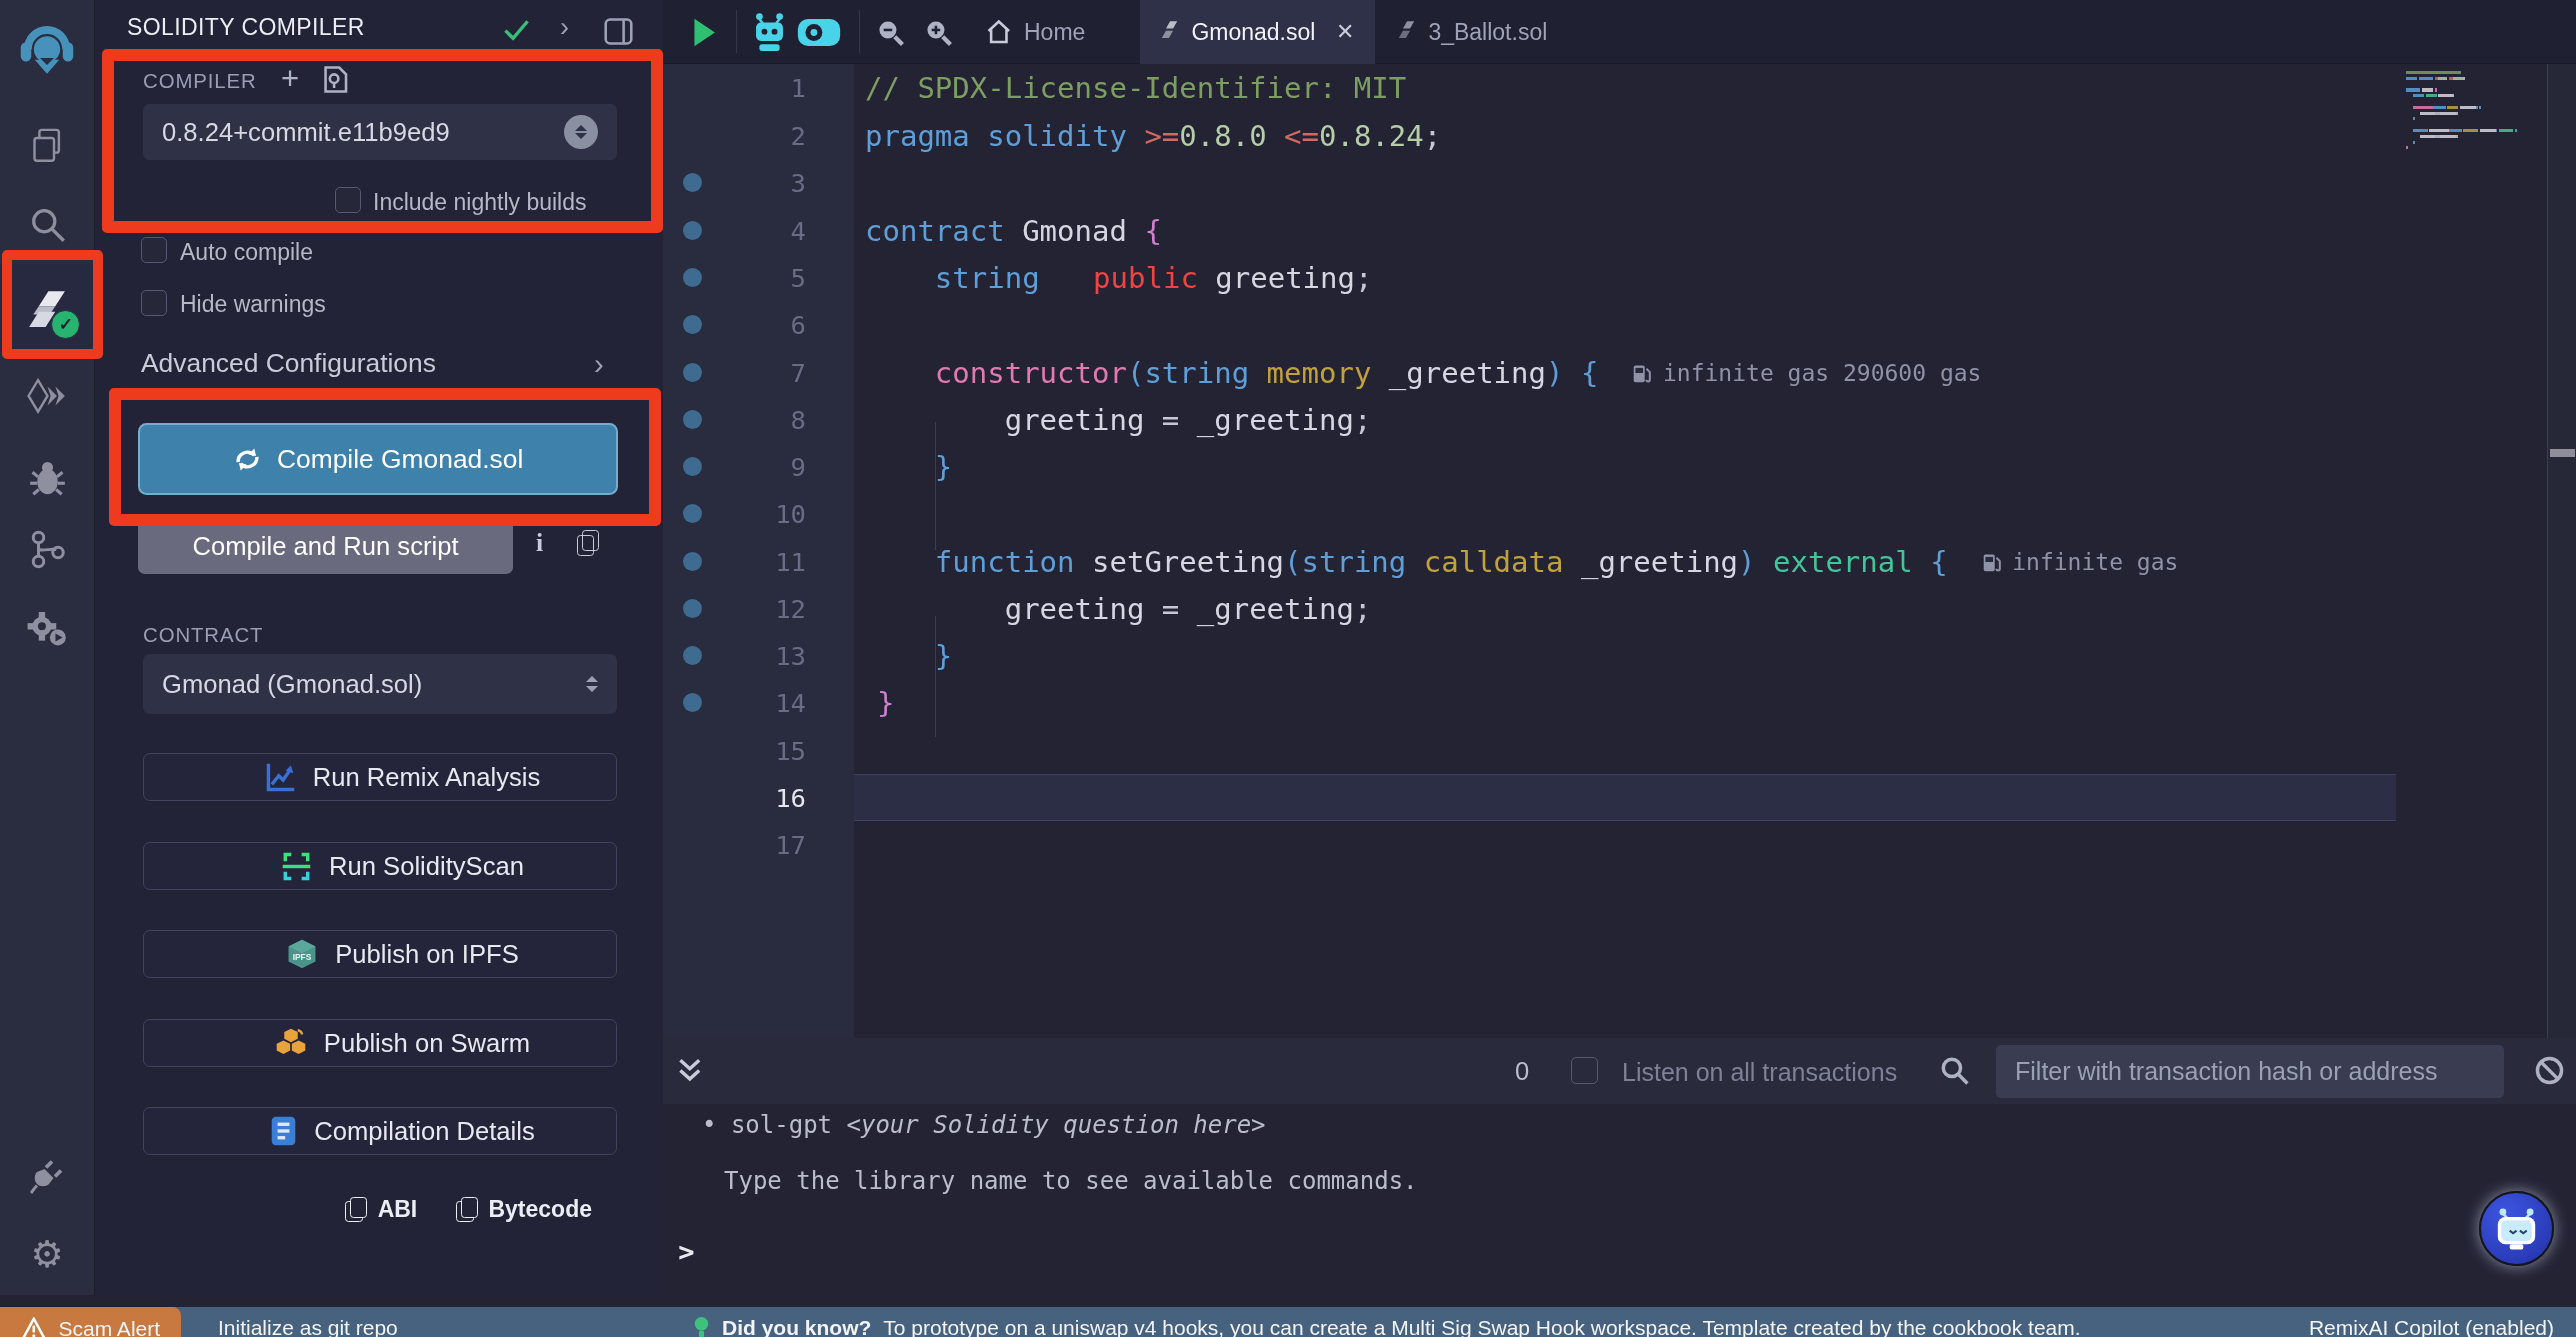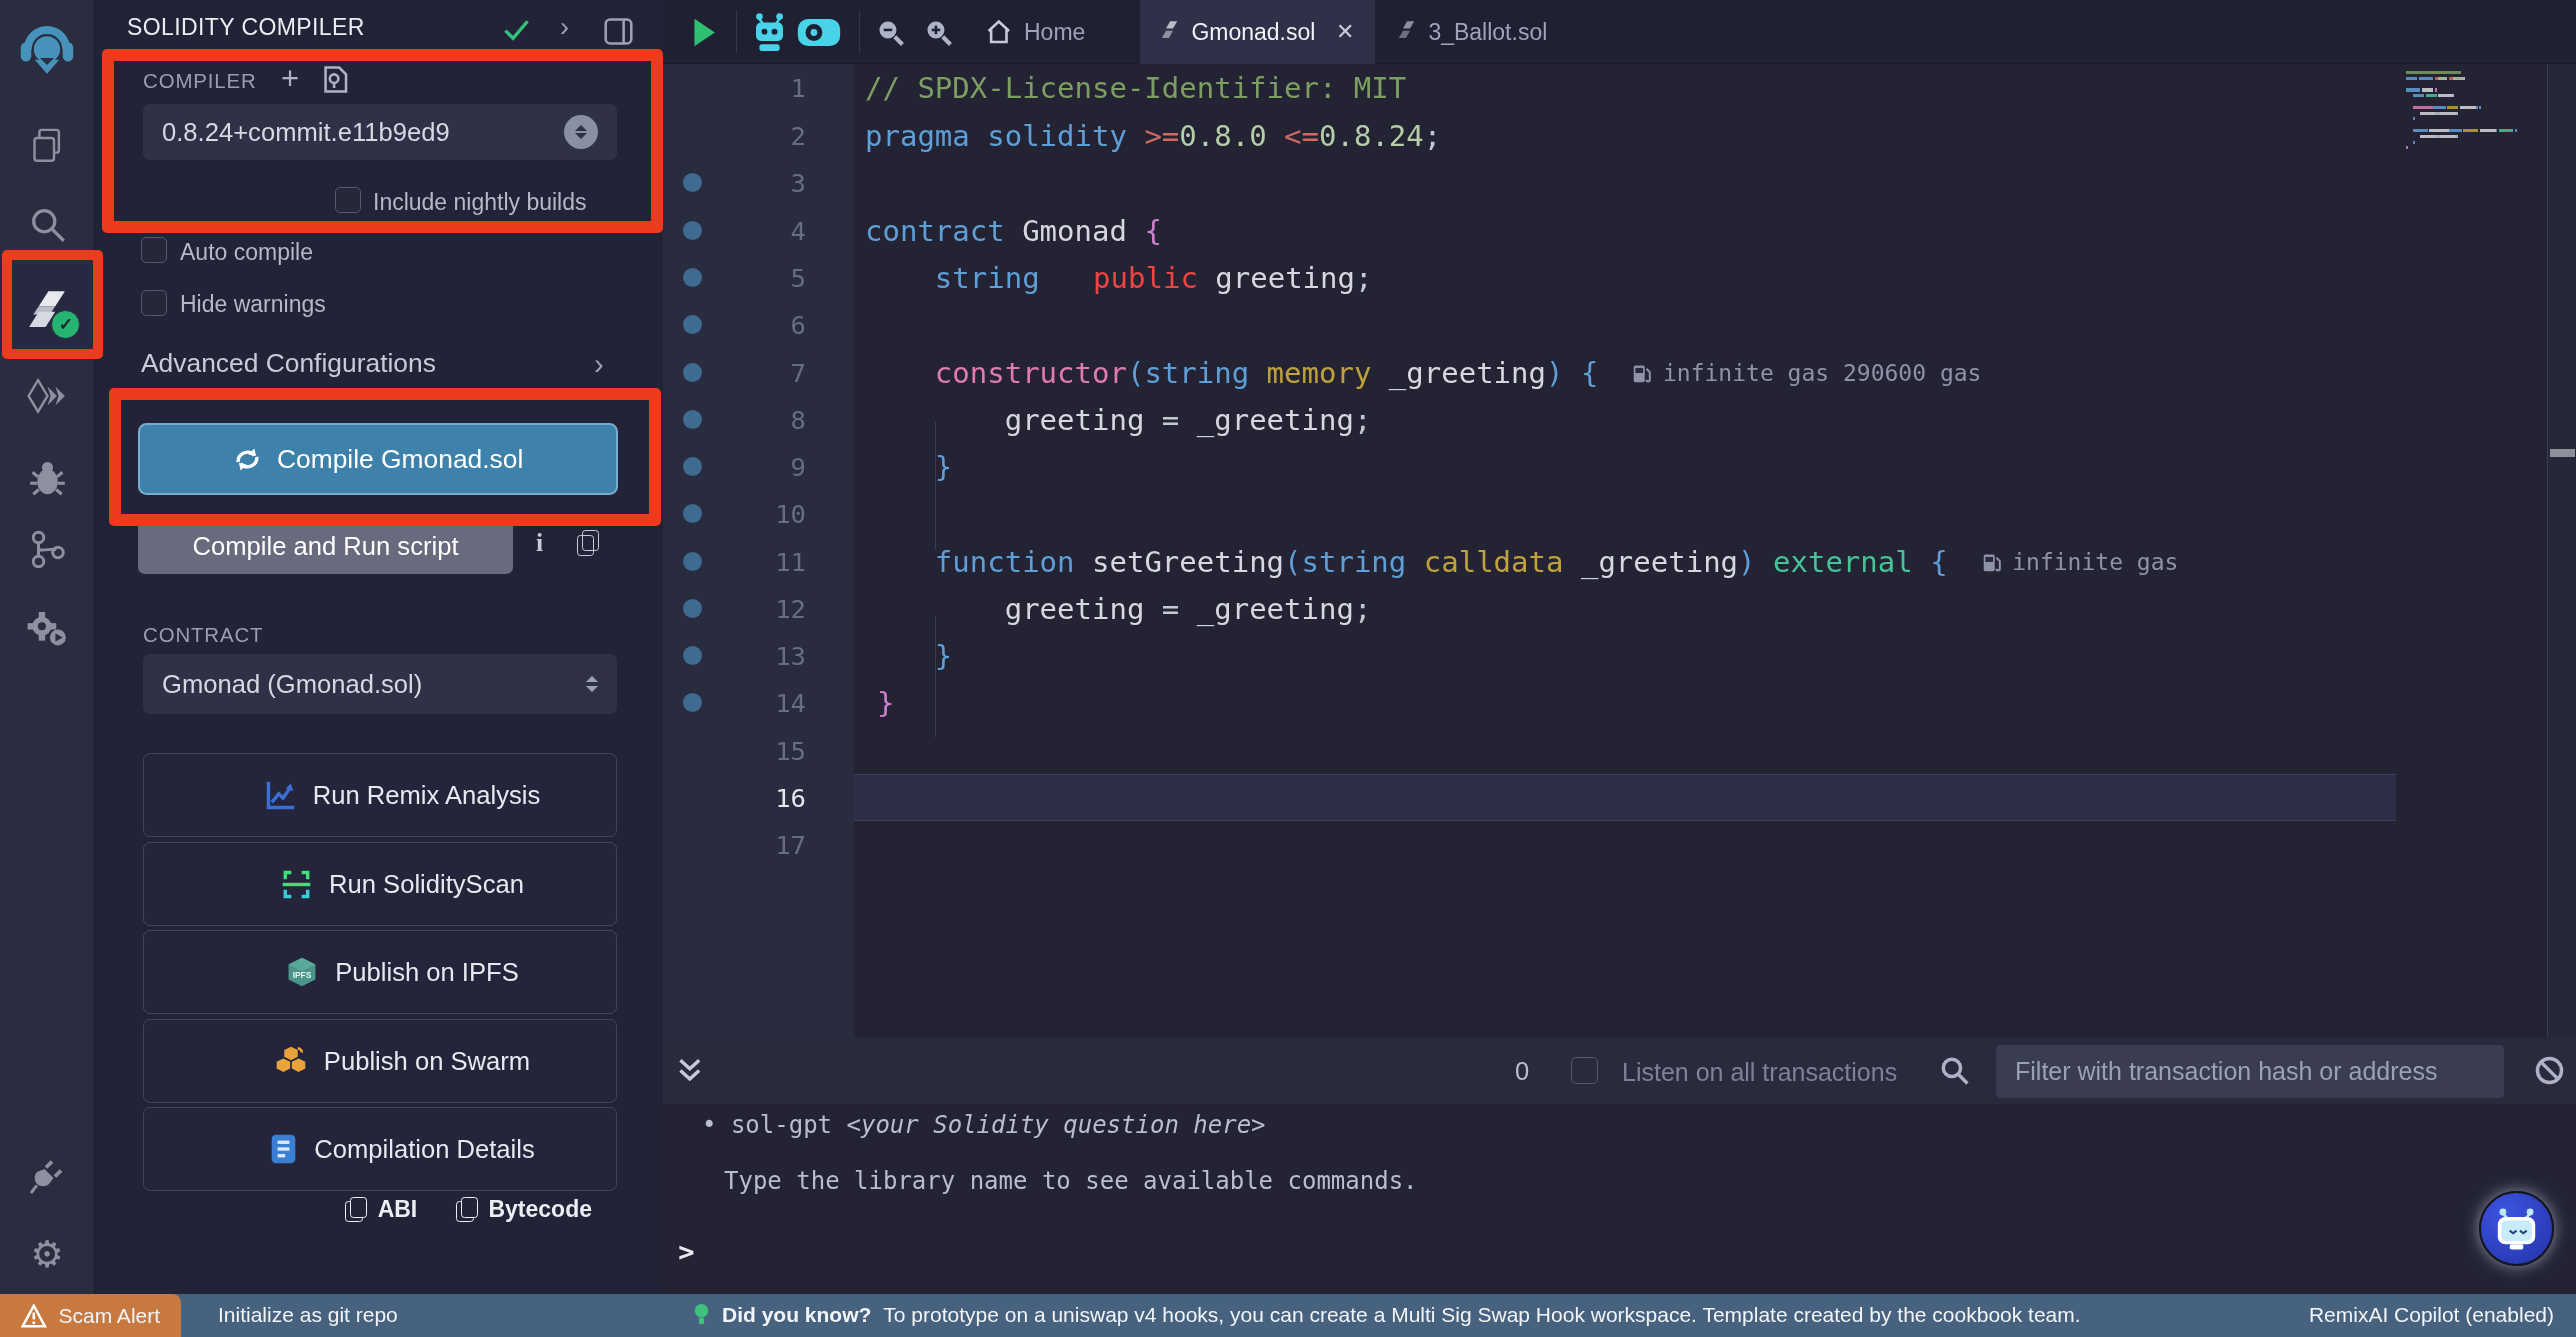--- a/index.html
+++ b/index.html
@@ -43,21 +43,21 @@
   .cbx-label { position:absolute; font-size:23px; color:#b4b8c7; }
   .adv-row { position:absolute; left:141px; top:348px; width:400px; font-size:26.4px;
     color:#c9ccd8; cursor:pointer; }
   .adv-chev { position:absolute; left:595px; top:348px; color:#9da1b5; font-size:29px; }
   .btn-primary { position:absolute; background:#3e82ac; border:2.6px solid #78accf;
     border-radius:8.5px; color:#ffffff; font-size:26.4px; display:flex; align-items:center;
     justify-content:center; gap:15.3px; cursor:pointer; }
   .btn-secondary { position:absolute; background:#696a7e; border-radius:6.8px; color:#ffffff;
     font-size:25.6px; display:flex; align-items:center; justify-content:center; cursor:pointer; }
   .mini-ico { position:absolute; color:#c9ccd8; font-size:25.6px; cursor:pointer; }
-  .btn-outline { position:absolute; left:143px; width:474px; height:84px;
+  .btn-outline { position:absolute; left:143px; width:474px; height:48px;
     background:#24253a; border:1.7px solid #41445c; border-radius:6.8px; color:#e8e9f0;
     font-size:25.6px; display:flex; align-items:center; justify-content:center; gap:17px;
     cursor:pointer;padding-left:45px; }
   .abi-row { position:absolute; right:70px; top:1196px; display:flex; gap:39px;
     align-items:center; }
   .abi-item { display:flex; gap:10.2px; align-items:center; color:#eceef5; font-size:23px;
     font-weight:bold; cursor:pointer; }
   .copy-ico { width:22px; height:25.6px; position:relative; }
   .copy-ico:before { content:""; position:absolute; left:0; bottom:0; width:15.3px; height:19px;
     border:1.7px solid currentColor; border-radius:3.4px; }
@@ -125,21 +125,21 @@
   .term-line { position:absolute; font-family:"DejaVu Sans Mono",monospace; font-size:24px;
     color:#b9bdcc; }
   .term-prompt { position:absolute; left:15.3px; top:198px; font-size:27px; color:#e8e9f0;
     font-family:"DejaVu Sans Mono",monospace; font-weight:bold; }
   .ai-fab { position:absolute; left:1816px; top:1191px; width:75px; height:75px;
     border-radius:50%; background:radial-gradient(circle at 35% 30%, #3d55e0, #2231a8);
     border:2.6px solid #14151f; box-shadow:0 0 15.3px rgba(230,235,255,.55); cursor:pointer;
     display:flex; align-items:center; justify-content:center; z-index:8; }
 
   
-  .statusbar { position:absolute; left:0; bottom:0; width:2576px; height:43px;
+  .statusbar { position:absolute; left:0; bottom:0; width:2576px; height:30px;
     background:#46627e; z-index:10; color:#f2f4f8; font-size:21px; }
   .scam-chip { position:absolute; left:0; top:0; width:181px; height:43px;
     background:#c8793f; display:flex; align-items:center; justify-content:center;
     gap:12px; border-top-right-radius:8.5px; cursor:pointer; }
   .git-init { position:absolute; left:218px; top:9.4px; cursor:pointer; }
   .tip-wrap { position:absolute; left:693px; top:9.4px; display:flex; gap:12px;
     align-items:center; }
   .copilot { position:absolute; right:22px; top:9.4px; }
 </style>
 </head>

